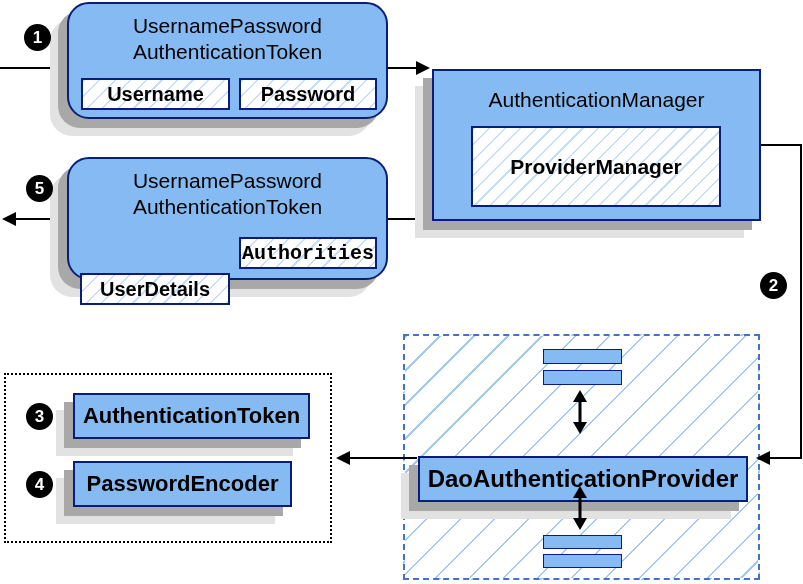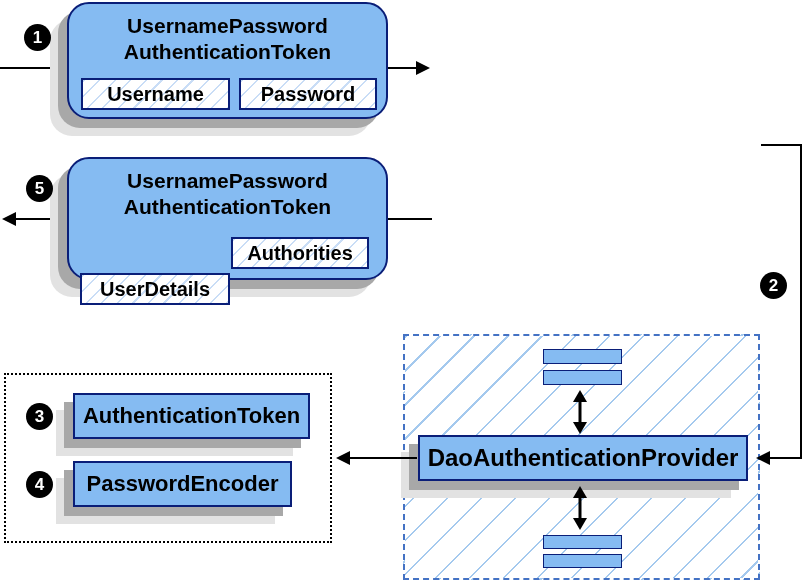--- a/index.html
+++ b/index.html
@@ -19,21 +19,21 @@
   
   .hatch-small{
     background:#fff;
     background-image:repeating-linear-gradient(135deg,#c9ddf6 0px,#c9ddf6 1.6px,transparent 1.6px,transparent 11px);
   }
   .hatch-large{
     background:#fff;
     background-image:repeating-linear-gradient(135deg,#a4c9ee 0px,#a4c9ee 1.6px,transparent 1.6px,transparent 24px);
   }
   .box-title{
-    text-align:center;font-weight:bold;font-size:21px;line-height:26px;padding-top:9px;
+    text-align:center;font-weight:normal;font-size:21px;line-height:26px;padding-top:9px;
   }
   .field{
     border:2px solid #0A1E78;text-align:center;font-weight:bold;font-size:20px;
     display:flex;align-items:center;justify-content:center;
   }
   .center-text{
     display:flex;align-items:center;justify-content:center;font-weight:bold;
   }
   .badge{
     width:27px;height:27px;border-radius:50%;background:#000;color:#fff;
@@ -46,21 +46,21 @@
   .services-frame{
     border:2px dotted #000;background:#fff;z-index:2;
   }
   .bar{
     background:#85BBF2;border:1.5px solid #0A1E78;z-index:4;
   }
   svg.layer{position:absolute;left:0;top:0;z-index:0;}
   svg#arrows-bg{z-index:1;}
   svg#arrows-fg{z-index:5;}
   .z3{z-index:3;}
-  .z4{z-index:4;}
+  .z4{z-index:4;margin-top:21px;}
   .providers-title{
     text-align:center;font-weight:bold;font-size:22px;line-height:27px;z-index:2;
   }
 </style>
 </head>
 <body>
 
 <div id="stage">
 
   <svg id="arrows-bg" class="layer" width="803" height="584">
@@ -113,30 +113,36 @@
       <div>AuthenticationToken</div>
     </div>
     <div class="abs field hatch-small" style="left:12px;top:74px;width:149px;height:32px;">
       <span>Username</span>
     </div>
     <div class="abs field hatch-small" style="left:170px;top:74px;width:138px;height:32px;">
       <span>Password</span>
     </div>
   </div>
 
+  <div class="abs box-blue shadow2 z3" style="left:432px;top:69px;width:329px;height:152px;">
+    <div class="box-title" style="padding-top:16px;">AuthenticationManager</div>
+    <div class="abs center-text hatch-small" style="left:37px;top:55px;width:250px;height:81px;border:2px solid #0A1E78;font-size:21px;">
+      <span>ProviderManager</span>
+    </div>
+  </div>
 
   <div class="abs box-blue rounded shadow2 z3" style="left:67px;top:157px;width:321px;height:123px;">
     <div class="box-title">
       <div>UsernamePassword</div>
       <div>AuthenticationToken</div>
     </div>
     <div class="abs field hatch-small" style="left:11px;top:78px;width:150px;height:32px;margin-top:36px;">
       <span>UserDetails</span>
     </div>
-    <div class="abs field hatch-small" style="left:162px;top:78px;width:138px;height:32px;">
+    <div class="abs field hatch-small" style="left:170px;top:78px;width:138px;height:32px;font-family:Liberation Mono, monospace;">
       <span>Authorities</span>
     </div>
   </div>
 
 
   <div class="abs providers-frame hatch-large" style="left:403px;top:334px;width:357px;height:246px;"></div>
 
   <div class="abs bar" style="left:543px;top:349px;width:79px;height:15px;"></div>
   <div class="abs bar" style="left:543px;top:370px;width:79px;height:15px;"></div>
 

